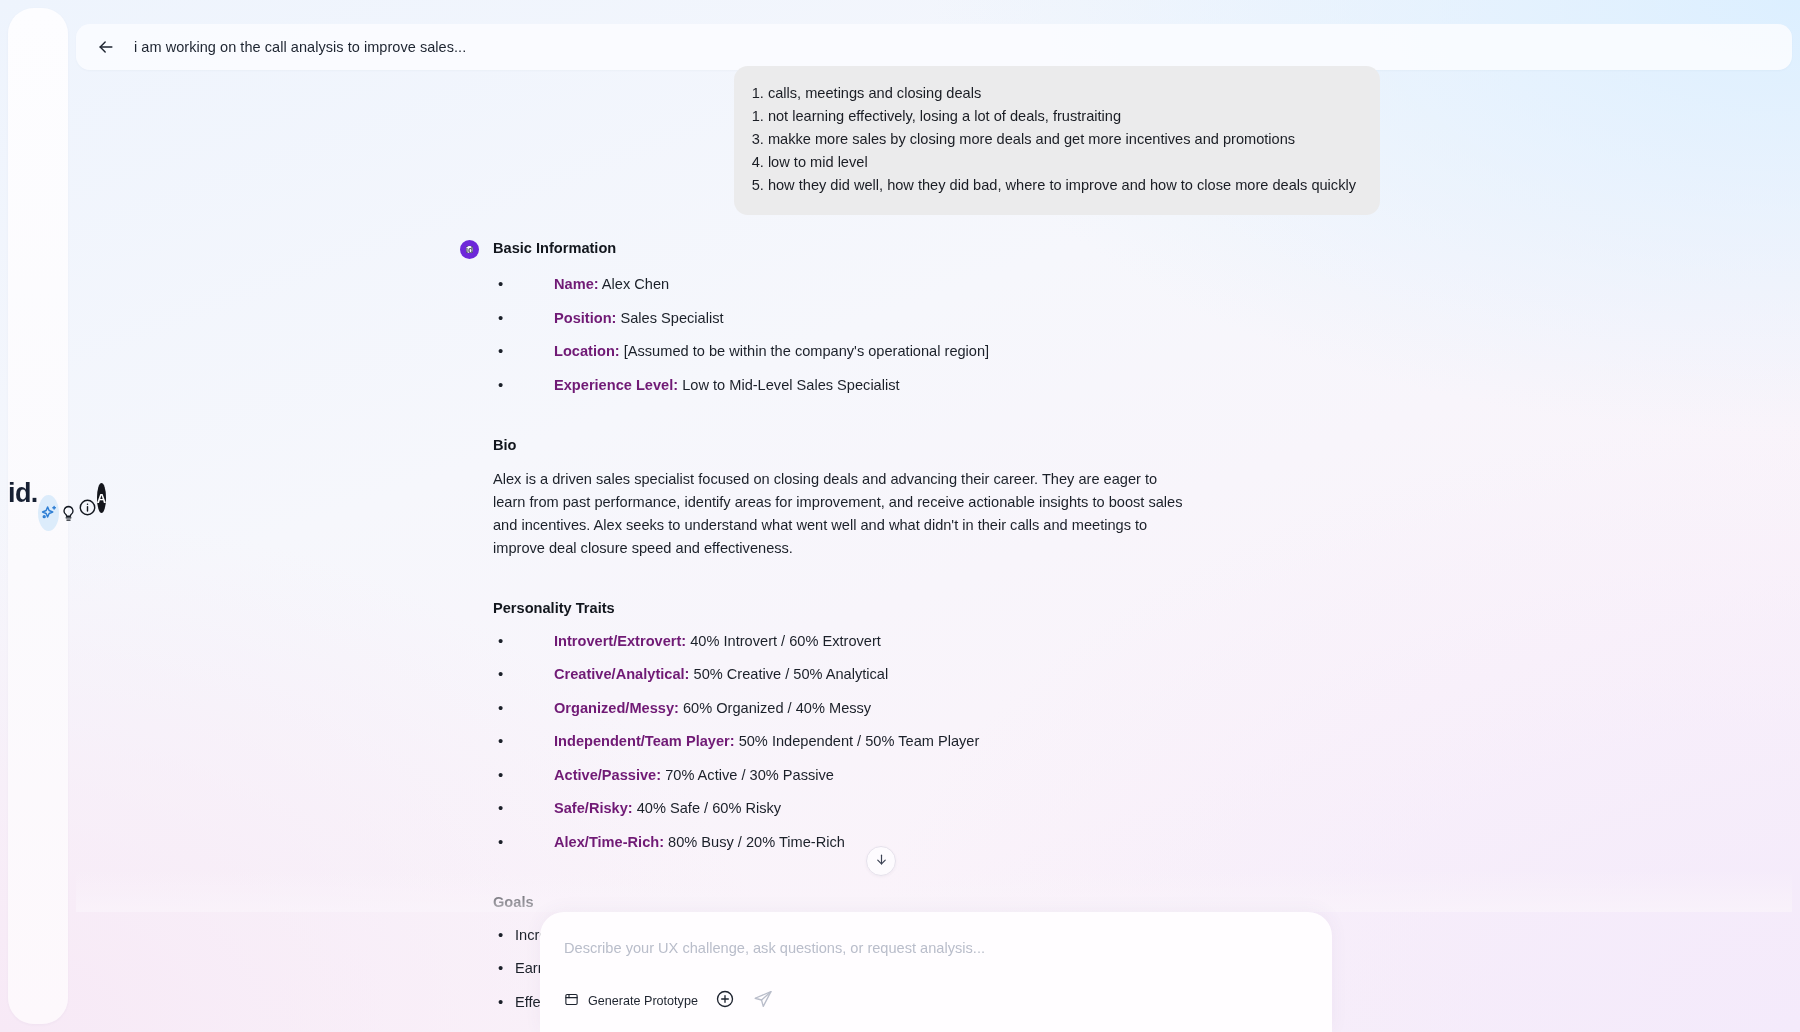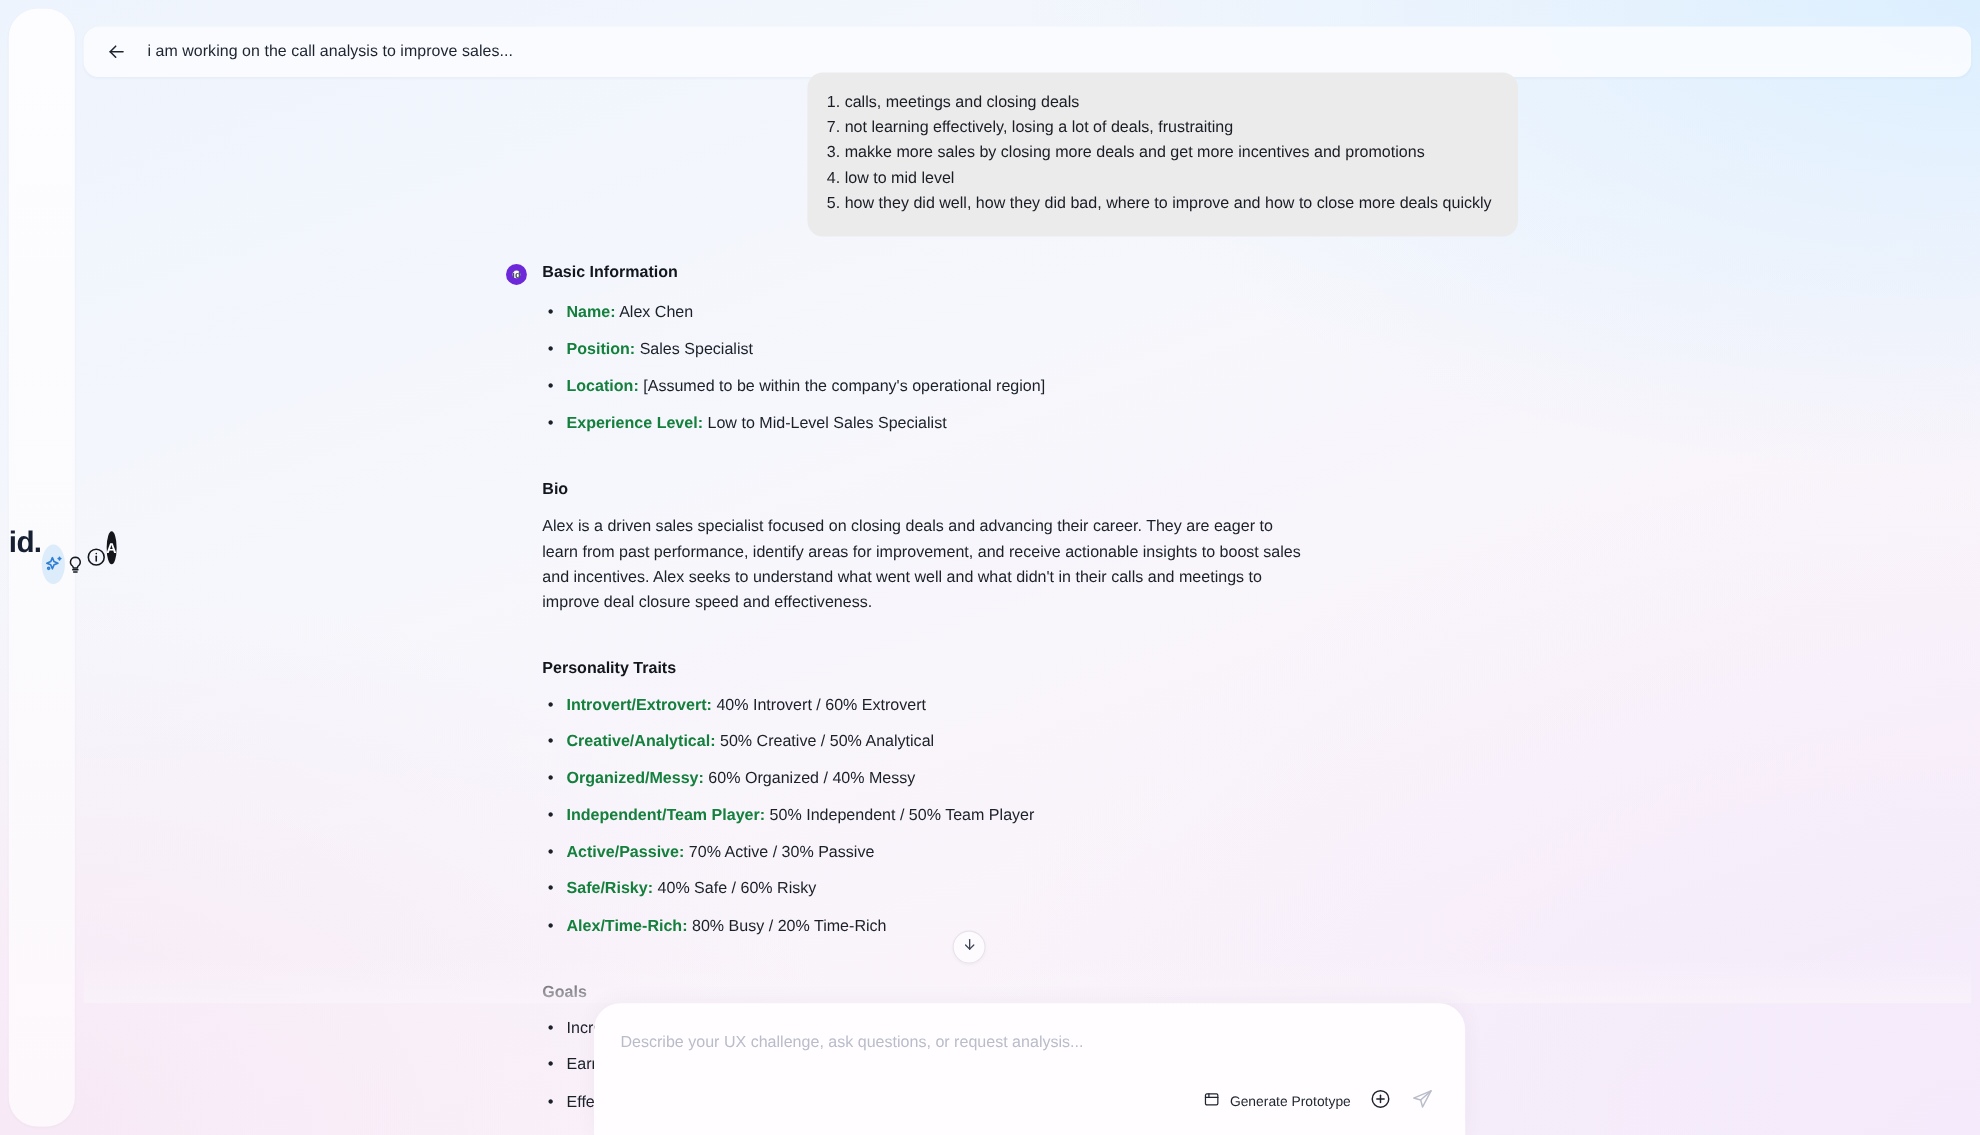--- a/index.html
+++ b/index.html
@@ -106,21 +106,21 @@
   ul.a-list { list-style: none; margin-top: 14px; }
   ul.a-list li {
     position: relative; padding-left: 22px;
     font-size: 14.6px; line-height: 23px; color: #1b2029;
     margin-bottom: 10.5px;
   }
   ul.a-list li:before {
     content: "•"; position: absolute; left: 5px; top: -1px;
     font-size: 15px; color: #1b2029;
   }
-  ul.a-list li b { font-weight: 700; color: #15803d; }
+  ul.a-list li b { font-weight: 700; color: #701a75; margin-left: 39px; }
   p.a-p {
     margin-top: 15px; font-size: 14.6px; line-height: 23px;
     color: #1b2029; max-width: 690px;
   }
 
   
   .scroll-down {
     position: absolute; left: 866px; top: 846px;
     width: 30px; height: 30px; border-radius: 50%;
     background: rgba(253,251,254,0.95);
@@ -144,21 +144,21 @@
     display: flex; flex-direction: column; justify-content: space-between;
   }
   .composer-input {
     border: none; outline: none; background: transparent;
     font-family: "Liberation Sans", sans-serif;
     font-size: 14.6px; color: #1b2029; width: 100%;
     padding: 0; margin-bottom: 14px;
   }
   .composer-input::placeholder { color: #b9bdca; }
   .composer-actions {
-    display: flex; align-items: center; justify-content: flex-end;
+    display: flex; align-items: center; justify-content: flex-start;
     gap: 16px; padding-right: 4px;
   }
   .proto-btn {
     display: flex; align-items: center; gap: 9px;
     font-size: 12.6px; color: #1e242f; cursor: pointer;
     background: transparent; border: none;
     font-family: "Liberation Sans", sans-serif;
   }
   .icon-btn {
     width: 22px; height: 22px; cursor: pointer;
@@ -222,21 +222,21 @@
   </span>
   <span class="header-title">i am working on the call analysis to improve sales...</span>
 </header>
 
 <main class="conversation">
   <div class="conv-inner">
 
     <div class="user-row">
       <div class="user-bubble">
         <div>1. calls, meetings and closing deals</div>
-        <div>7. not learning effectively, losing a lot of deals, frustraiting</div>
+        <div>1. not learning effectively, losing a lot of deals, frustraiting</div>
         <div>3. makke more sales by closing more deals and get more incentives and promotions</div>
         <div>4. low to mid level</div>
         <div>5. how they did well, how they did bad, where to improve and how to close more deals quickly</div>
       </div>
     </div>
 
     <div class="assistant-row">
       <div class="id-badge">id</div>
 
       <div class="assistant-body">

